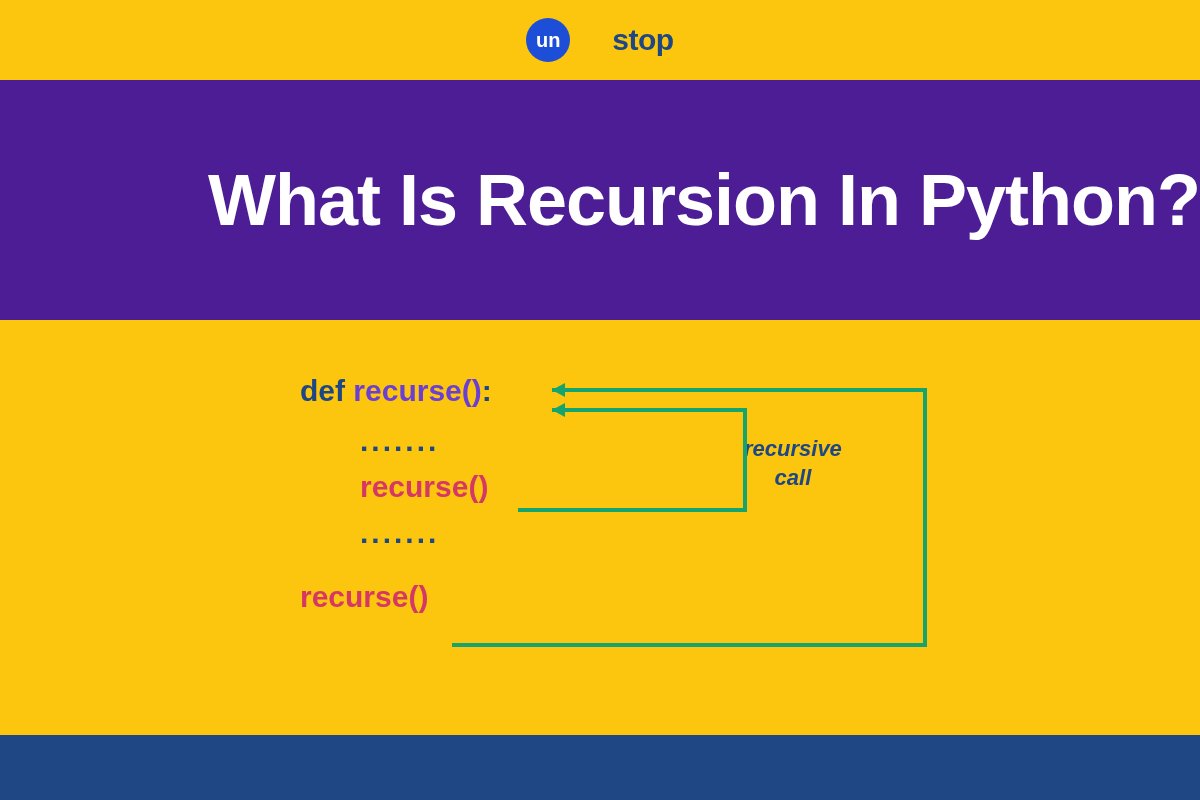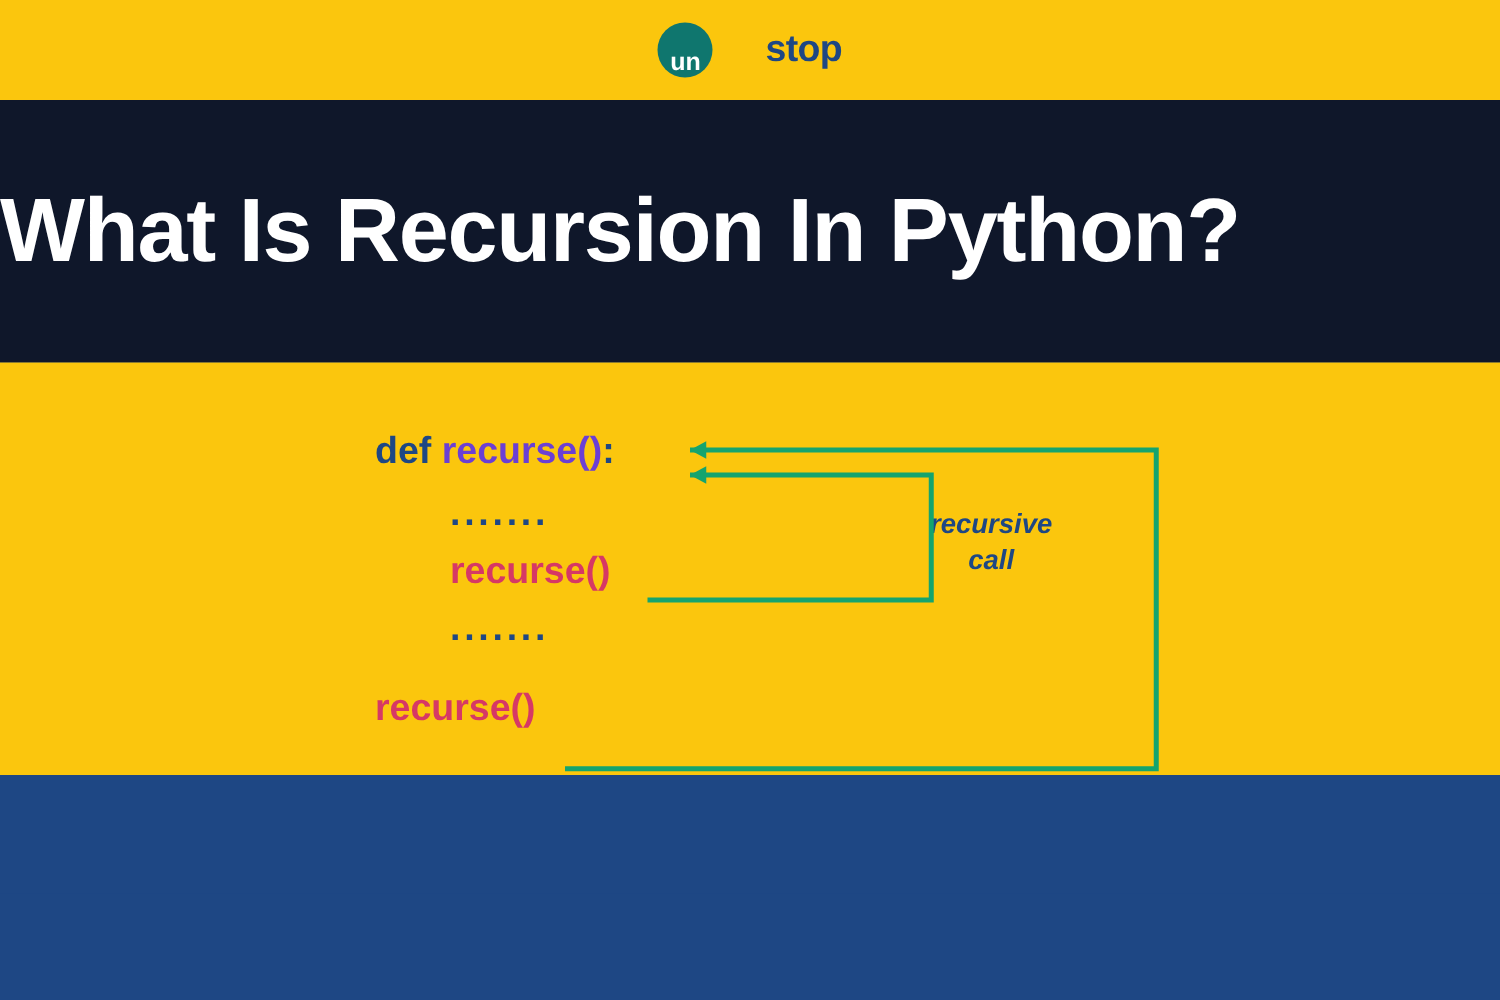--- a/index.html
+++ b/index.html
@@ -22,52 +22,52 @@
       justify-content: center;
     }
     .logo {
       display: flex;
       align-items: center;
       gap: 2px;
     }
     .logo-circle {
       width: 44px;
       height: 44px;
-      background: #0f766e;
+      background: #1d4ed8;
       border-radius: 50%;
       display: flex;
-      align-items: flex-end;
+      align-items: center;
       justify-content: center;
       color: #fff;
       font-weight: bold;
       font-size: 20px;
     }
     .logo-text {
       color: #1e4784;
       font-size: 30px;
       font-weight: bold;
       letter-spacing: -0.5px;
       margin-left: 40px;
     }
     .title-bar {
-      background: #0f172a;
-      height: 210px;
+      background: #4c1d95;
+      height: 240px;
       display: flex;
       align-items: center;
-      justify-content: flex-start;
+      justify-content: flex-end;
     }
     .title {
       color: #fff;
       font-size: 72px;
       font-weight: bold;
       letter-spacing: -1px;
     }
     .code-area {
       background: #fbc60d;
-      height: 330px;
+      height: 415px;
       position: relative;
       padding-top: 50px;
     }
     .code-block {
       position: absolute;
       left: 300px;
       top: 50px;
     }
     .code-line {
       font-size: 30px;

